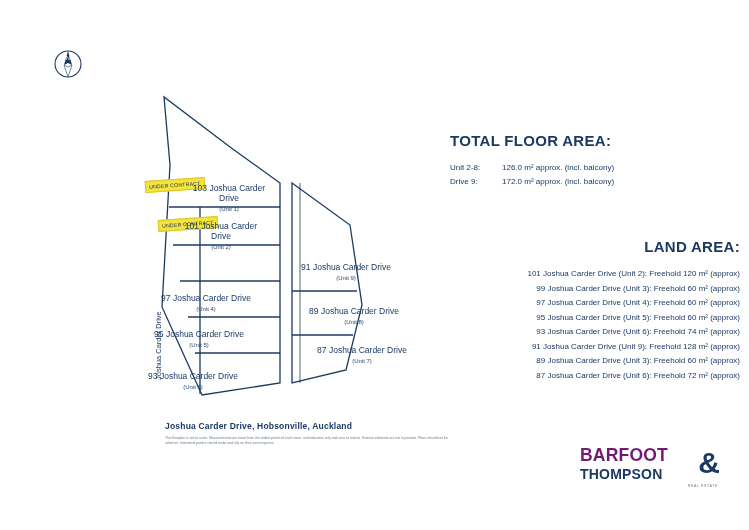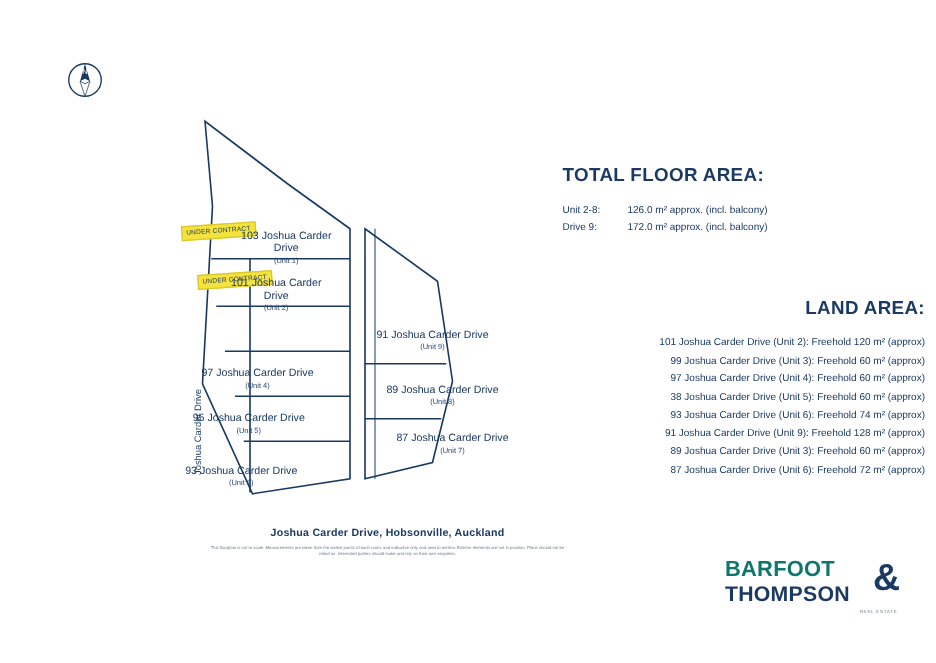--- a/index.html
+++ b/index.html
@@ -75,21 +75,21 @@
     white-space: nowrap;
     transform: rotate(-4deg);
   }
 
   
   .caption {
     position: absolute;
     left: 165px;
     top: 421px;
     width: 290px;
-    text-align: center;
+    text-align: left;
   }
   .caption .title {
     font-size: 8.5px;
     font-weight: bold;
     color: #1b3a63;
     letter-spacing: .2px;
   }
   .caption .disclaimer {
     margin-top: 5px;
     font-size: 3.4px;
@@ -139,25 +139,25 @@
   .logo {
     position: absolute;
     left: 580px;
     top: 447px;
     width: 140px;
   }
   .logo .l1 {
     font-size: 17.5px;
     font-weight: bold;
     letter-spacing: .2px;
-    color: #0f766e;
+    color: #701a75;
     line-height: 1;
   }
   .logo .l2 {
-    font-size: 17px;
+    font-size: 14px;
     font-weight: bold;
     letter-spacing: .2px;
     color: #1b3a63;
     line-height: 1;
     margin-top: 2px;
   }
   .logo .amp {
     position: absolute;
     right: 0;
     top: 1px;
@@ -267,21 +267,21 @@
       </div>
     </div>
   </div>
 
   <div class="land">
     <div class="sec-title">LAND AREA:</div>
     <div class="land-rows">
       <div>101 Joshua Carder Drive (Unit 2): Freehold 120 m² (approx)</div>
       <div>99 Joshua Carder Drive (Unit 3): Freehold 60 m² (approx)</div>
       <div>97 Joshua Carder Drive (Unit 4): Freehold 60 m² (approx)</div>
-      <div>38 Joshua Carder Drive (Unit 5): Freehold 60 m² (approx)</div>
+      <div>95 Joshua Carder Drive (Unit 5): Freehold 60 m² (approx)</div>
       <div>93 Joshua Carder Drive (Unit 6): Freehold 74 m² (approx)</div>
       <div>91 Joshua Carder Drive (Unit 9): Freehold 128 m² (approx)</div>
       <div>89 Joshua Carder Drive (Unit 3): Freehold 60 m² (approx)</div>
       <div>87 Joshua Carder Drive (Unit 6): Freehold 72 m² (approx)</div>
     </div>
   </div>
 
   <div class="logo">
     <div class="amp">&amp;</div>
     <div class="l1">BARFOOT</div>

